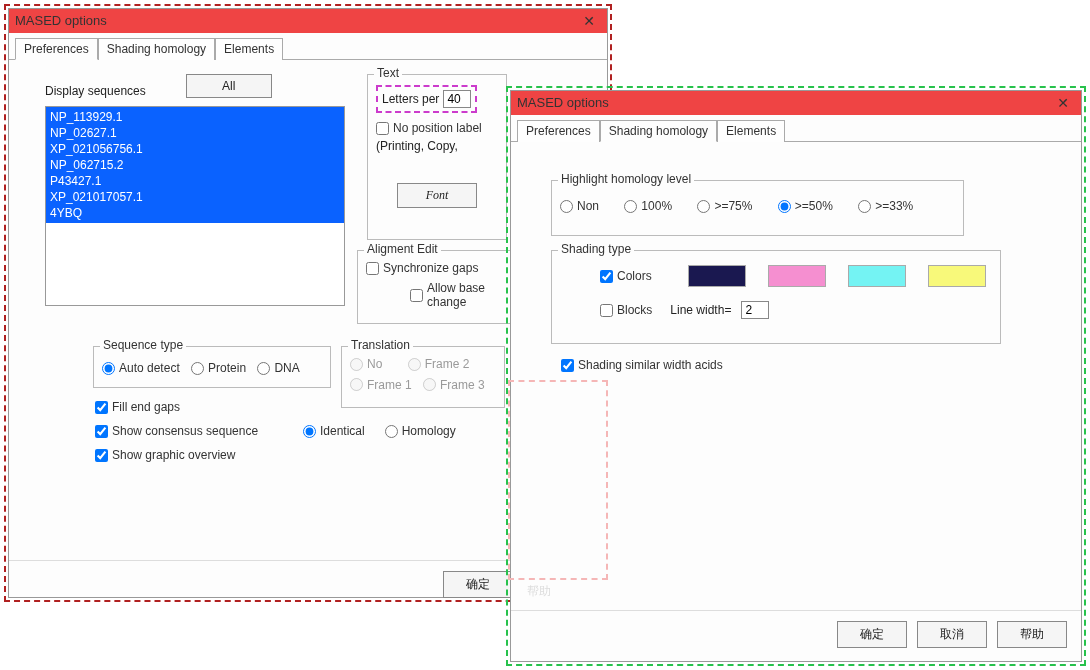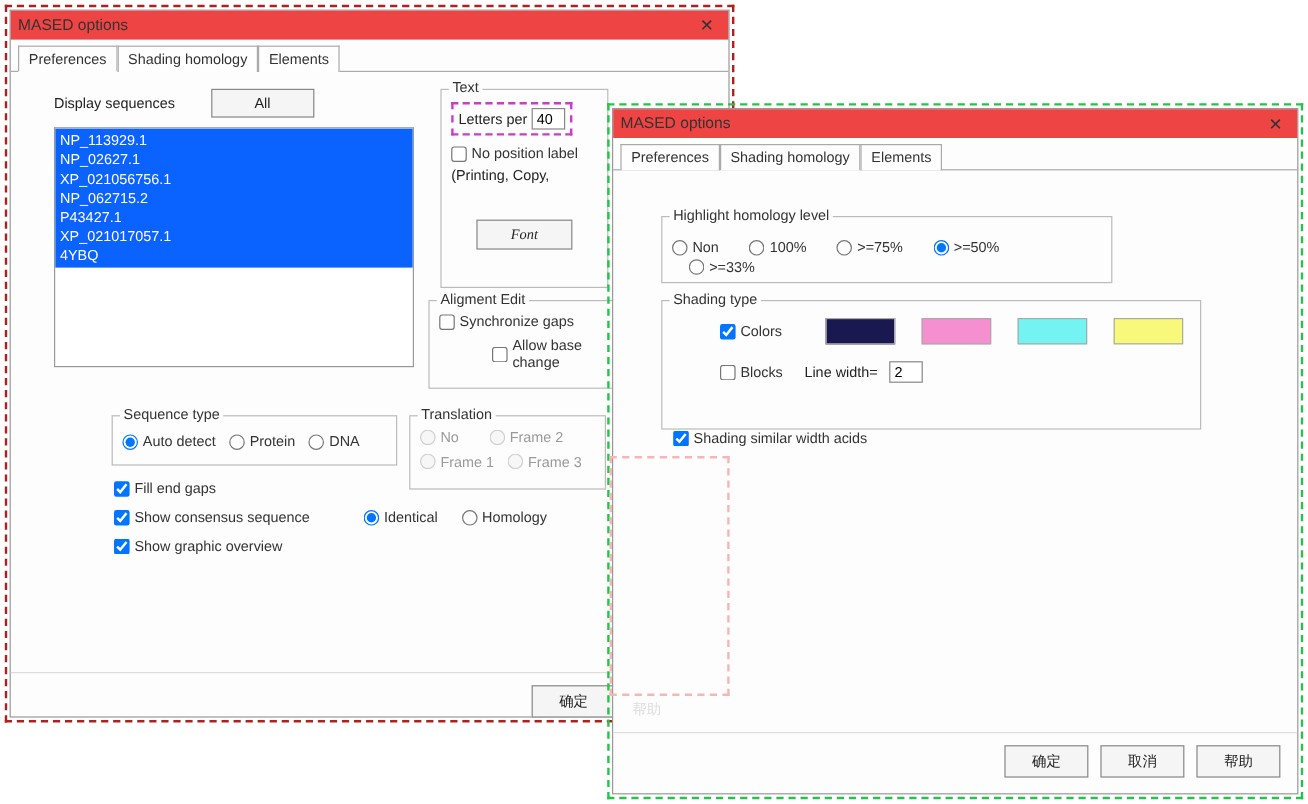--- a/index.html
+++ b/index.html
@@ -117,21 +117,21 @@
   </div>
   <div class="tabbar">
     <div class="tab active">Preferences</div>
     <div class="tab">Shading homology</div>
     <div class="tab">Elements</div>
   </div>
 
   <div class="content" style="height:500px;">
 
     <div style="position:absolute; left:36px; top:14px; width:300px;">
-      <div style="display:flex; align-items:center; gap:30px; margin-bottom:8px;">
+      <div style="display:flex; align-items:flex-end; gap:40px; margin-bottom:8px;">
         <span>Display sequences</span>
         <span class="btn" style="min-width:86px;">All</span>
       </div>
       <div class="listbox" style="height:200px;">
         <div class="selected-block" id="seq-items">
             <div class="item">NP_113929.1</div>
             <div class="item">NP_02627.1</div>
             <div class="item">XP_021056756.1</div>
             <div class="item">NP_062715.2</div>
             <div class="item">P43427.1</div>
@@ -248,21 +248,21 @@
     <span class="close">✕</span>
   </div>
   <div class="tabbar">
     <div class="tab">Preferences</div>
     <div class="tab active">Shading homology</div>
     <div class="tab">Elements</div>
   </div>
 
   <div class="content" style="height:468px;">
 
-    <div class="groupbox" style="position:absolute; left:40px; top:30px; width:376px; height:56px; padding-top:18px;">
+    <div class="groupbox" style="position:absolute; left:40px; top:30px; width:413px; height:56px; padding-top:18px;">
       <span class="legend">Highlight homology level</span>
       <label class="radio">
           <input type="radio" name="hl" style="">
           <span>Non</span>
         </label>
       <label class="radio" style="margin-left:14px;">
           <input type="radio" name="hl" style="">
           <span>100%</span>
         </label>
       <label class="radio" style="margin-left:14px;justify-content:center;">
@@ -272,21 +272,21 @@
       <label class="radio" style="margin-left:14px;">
           <input type="radio" name="hl" checked="" style="">
           <span>&gt;=50%</span>
         </label>
       <label class="radio" style="margin-left:14px;">
           <input type="radio" name="hl" style="">
           <span>&gt;=33%</span>
         </label>
     </div>
 
-    <div class="groupbox" style="position:absolute; left:40px; top:100px; width:450px; height:108px; padding-top:14px;padding-left:48px;">
+    <div class="groupbox" style="position:absolute; left:40px; top:100px; width:450px; height:94px; padding-top:14px;padding-left:48px;">
       <span class="legend">Shading type</span>
       <div style="display:flex; align-items:center; gap:28px;">
         <label class="check">
             <input type="checkbox" checked="" style="">
             <span>Colors</span>
           </label>
         <span id="swatches" style="display:flex; gap:22px;">
             <span class="swatch" style="background: rgb(26, 24, 80);"></span>
             <span class="swatch" style="background: rgb(245, 143, 208);"></span>
             <span class="swatch" style="background: rgb(116, 243, 243);"></span>

